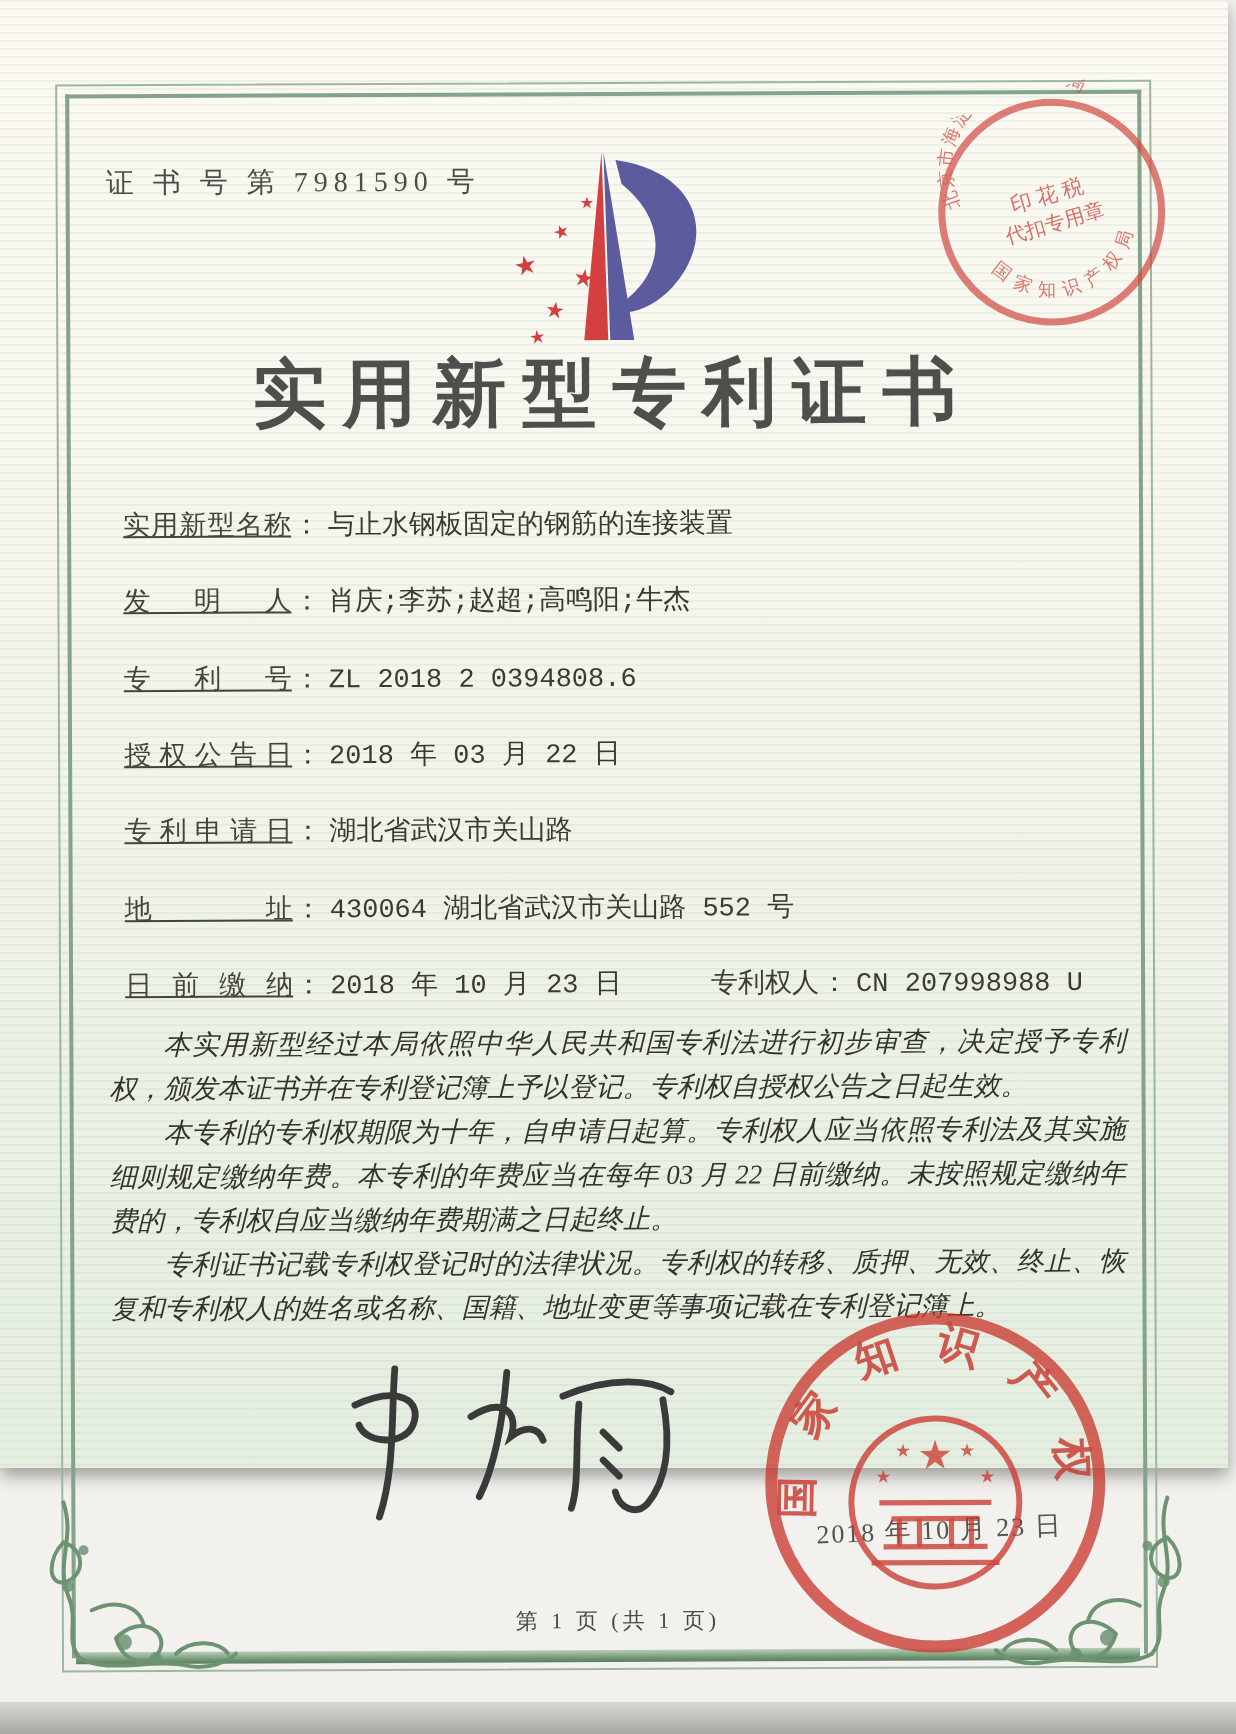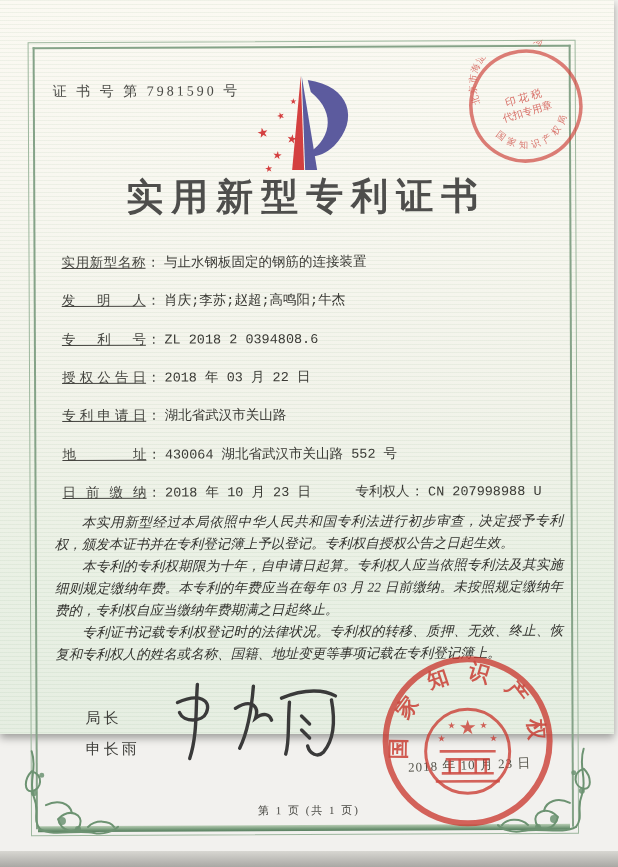--- a/index.html
+++ b/index.html
@@ -165,24 +165,20 @@
         </span>
       </div>
     </div>
 
     <div class="bodytext">
       <p>本实用新型经过本局依照中华人民共和国专利法进行初步审查，决定授予专利权，颁发本证书并在专利登记簿上予以登记。专利权自授权公告之日起生效。</p>
       <p>本专利的专利权期限为十年，自申请日起算。专利权人应当依照专利法及其实施细则规定缴纳年费。本专利的年费应当在每年 03 月 22 日前缴纳。未按照规定缴纳年费的，专利权自应当缴纳年费期满之日起终止。</p>
       <p>专利证书记载专利权登记时的法律状况。专利权的转移、质押、无效、终止、恢复和专利权人的姓名或名称、国籍、地址变更等事项记载在专利登记簿上。</p>
     </div>
 
-    <div class="director">
-      <div>局长</div>
-      <div>申长雨</div>
-    </div>
 
     <svg class="signature" viewBox="0 0 185 100">
       <g fill="none" stroke="#3a3a3a" stroke-width="3.4" stroke-linecap="round">
         <path d="M38,16 C36,40 38,66 30,90"></path>
         <path d="M18,34 C40,24 52,32 47,44 C43,54 24,54 20,44"></path>
         <path d="M76,40 C92,30 100,38 96,50 C104,44 110,46 112,52"></path>
         <path d="M94,18 C92,42 88,64 80,80"></path>
         <path d="M122,30 C146,20 166,22 176,28"></path>
         <path d="M130,34 C128,58 130,74 126,86"></path>
         <path d="M172,32 C176,54 174,72 164,84 C158,90 150,86 148,78"></path>

